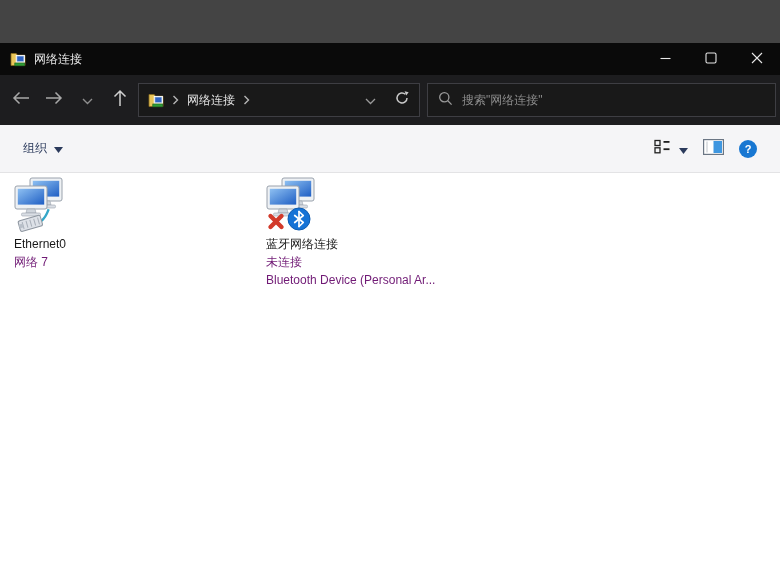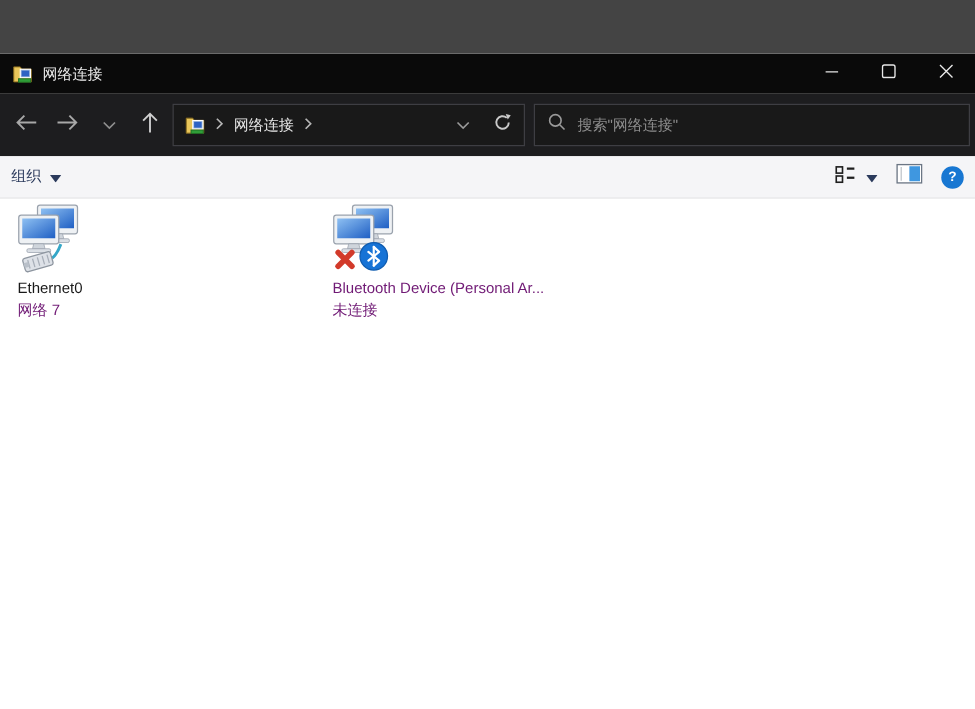--- a/index.html
+++ b/index.html
@@ -16,21 +16,21 @@
   
   .navbar { height: 50px; flex: none; background: #1d1d1f; display: flex; align-items: center; padding-left: 6px; }
   .nav-btn { width: 30px; height: 30px; margin-right: 3px; display: flex; align-items: center; justify-content: center; flex: none; }
   .addressbar { width: 282px; height: 34px; flex: none; border: 1px solid #3e3e43; background: #191919; display: flex; align-items: center; padding: 0 9px; }
   .crumb-label { color: #e4e4e4; font-size: 12px; margin: 0 8px; white-space: nowrap; }
   .searchbox { width: 349px; height: 34px; flex: none; border: 1px solid #3e3e43; background: #191919; display: flex; align-items: center; padding: 0 10px; margin-left: 7px; }
   .searchbox input { flex: 1; background: transparent; border: none; outline: none; font-size: 12px; color: #cccccc; margin-left: 9px; font-family: inherit; }
   .searchbox input::placeholder { color: #8c8c8c; opacity: 1; }
 
   
-  .commandbar { height: 34px; flex: none; background: #f5f5f7; border-bottom: 1px solid #e3e3e5; display: flex; align-items: center; padding: 0 9px; }
+  .commandbar { height: 48px; flex: none; background: #f5f5f7; border-bottom: 1px solid #e3e3e5; display: flex; align-items: center; padding: 0 23px; }
   .organize { display: flex; align-items: center; gap: 7px; font-size: 12px; color: #2b3a5c; }
   .cb-right { display: flex; align-items: center; gap: 15px; }
   .view-group { display: flex; align-items: center; gap: 8px; }
   .help-circle { width: 18px; height: 18px; border-radius: 50%; background: #1877d2; color: #fff; font-size: 11px; font-weight: bold; display: flex; align-items: center; justify-content: center; }
 
   
   .content { flex: 1; background: #ffffff; padding: 4px 0 0 14px; display: flex; align-items: flex-start; }
   .conn-item { width: 252px; display: flex; align-items: flex-start; flex-direction: column; }
   .conn-icon { width: 50px; height: 56px; flex: none; position: relative; margin-right: 7px; }
   .conn-text { padding-top: 2px; font-size: 12px; line-height: 18px; white-space: nowrap; overflow: hidden; }
@@ -255,19 +255,20 @@
             <circle cx="33" cy="42" r="11" fill="#1673d6" stroke="#0f5cb0"></circle>
             <g stroke="#ffffff" stroke-width="1.7" fill="none" stroke-linejoin="round" stroke-linecap="round">
               <path d="M33 34.5 v15"></path>
               <path d="M33 34.5 l4.3 4 -8.6 7"></path>
               <path d="M33 49.5 l4.3 -4 -8.6 -7"></path>
             </g>
           </g>
         </svg>
       </span>
       <div class="conn-text">
+        <div class="conn-title">蓝牙网络连接</div>
+        <div class="conn-sub">未连接</div>
         <div class="conn-sub">Bluetooth Device (Personal Ar...</div>
-        <div class="conn-sub">未连接</div>
       </div>
     </div>
 
   </div>
 </div>
 
 </body></html>

